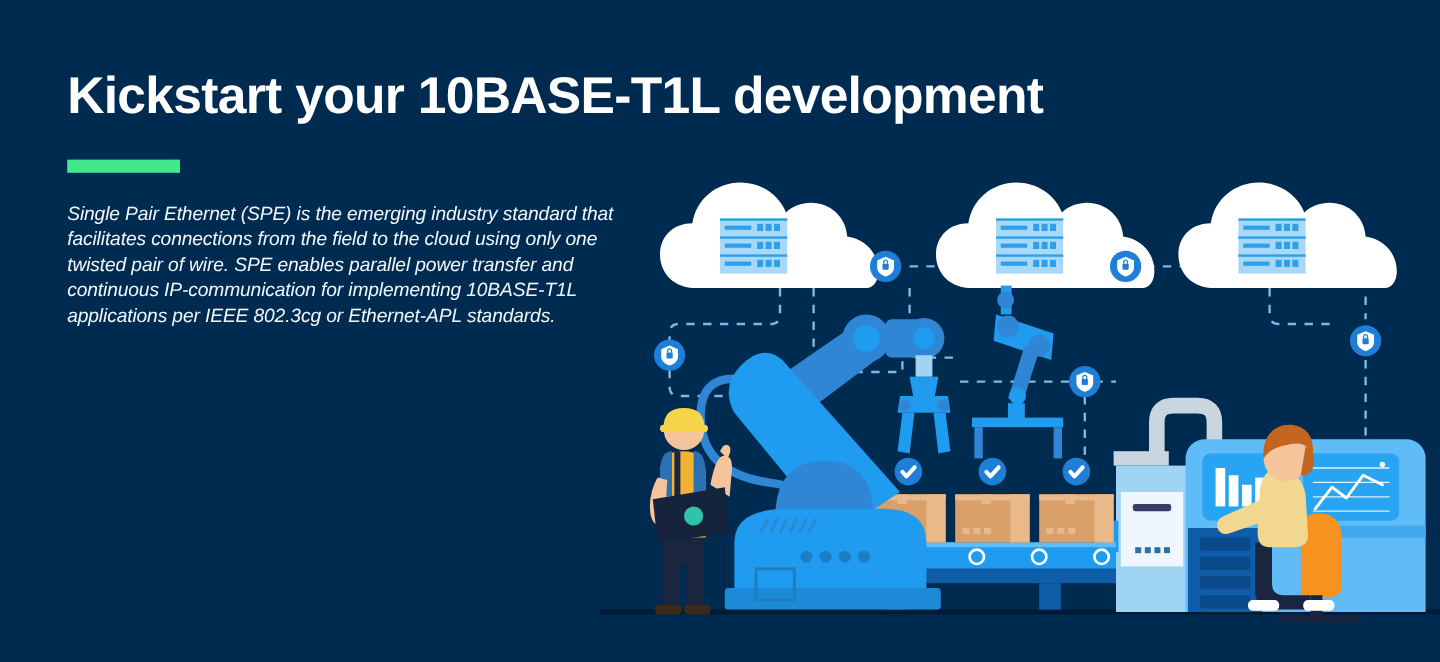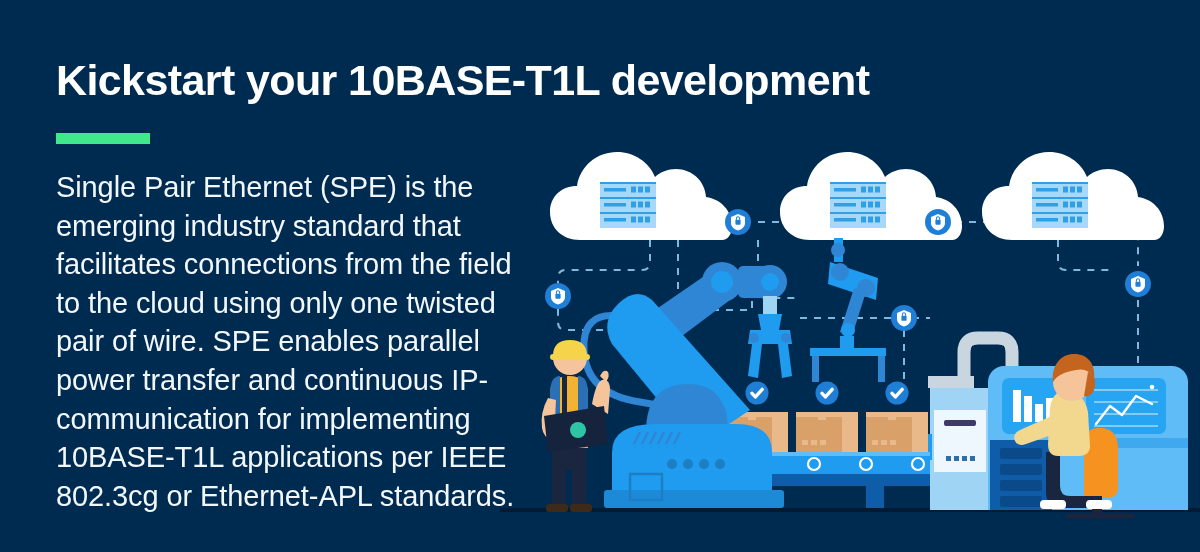--- a/index.html
+++ b/index.html
@@ -11,22 +11,22 @@
   #stage{position:relative;width:1200px;height:552px;background:#002b51;overflow:hidden;}
 
   
   .text-col{position:absolute;left:56px;top:58px;width:470px;}
   .headline{
     font-size:43px;line-height:1.05;font-weight:bold;color:#ffffff;
     letter-spacing:-0.6px;white-space:nowrap;margin:0;
   }
   .accent-bar{width:94px;height:11px;background:#3fe98b;margin-top:30px;}
   .body-copy{
-    margin-top:24px;font-size:29px;line-height:1.33;color:#f2f7fb;
-    font-weight:500;letter-spacing:-0.1px;
+    margin-top:24px;font-size:16px;line-height:1.33;color:#f2f7fb;
+    font-weight:500;letter-spacing:-0.1px;font-style:italic;
   }
 
   
   .illo{position:absolute;left:500px;top:0;width:700px;height:552px;}
   .illo svg{display:block;}
 </style>
 </head>
 <body>
 
 <div id="stage">

